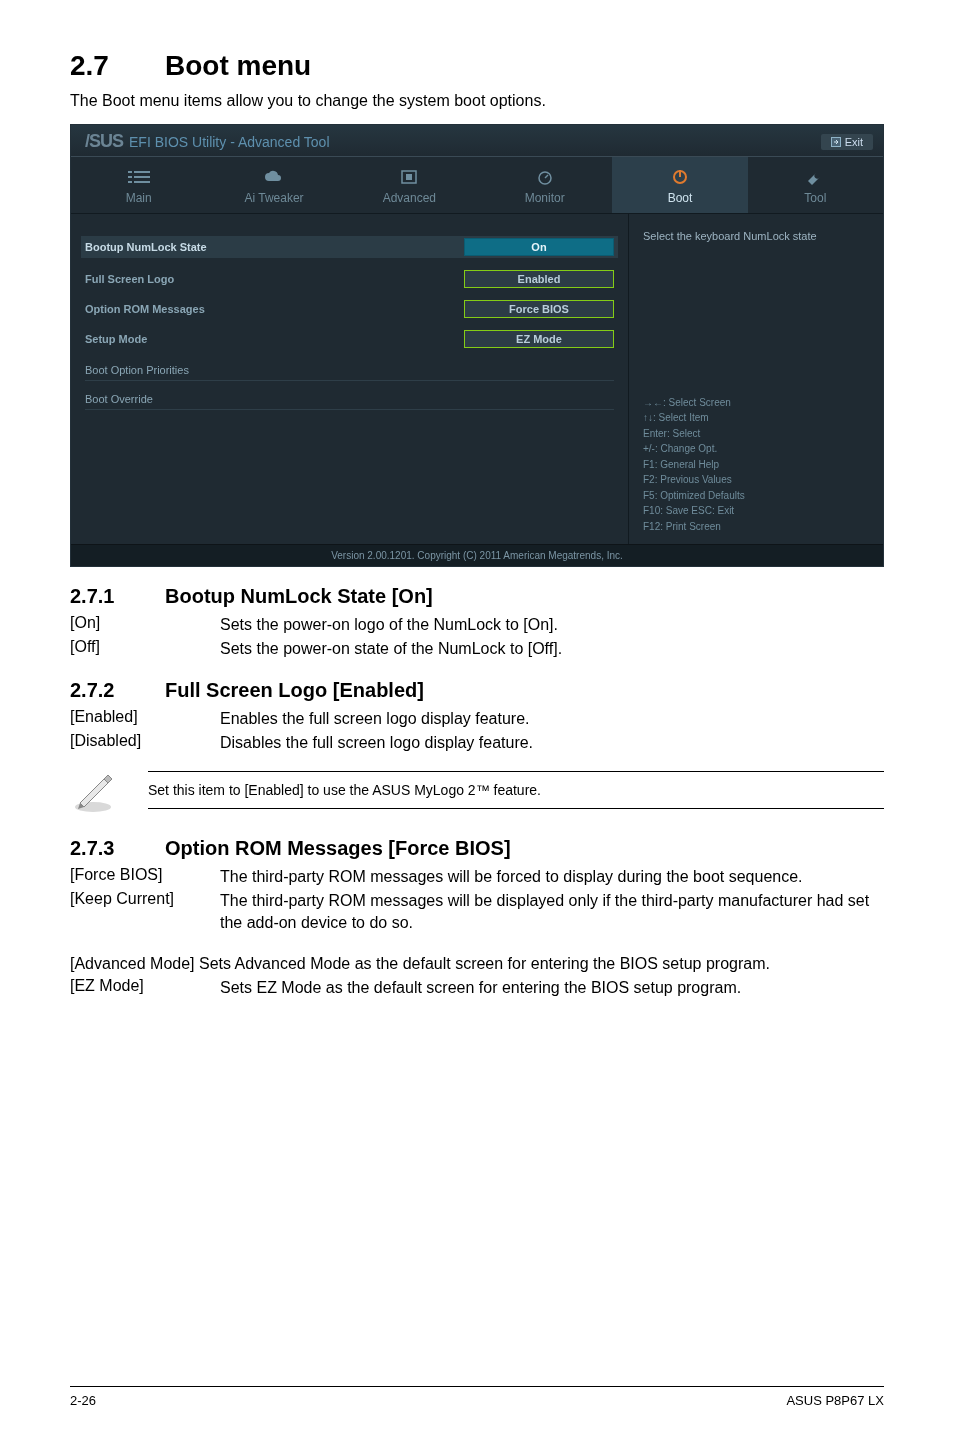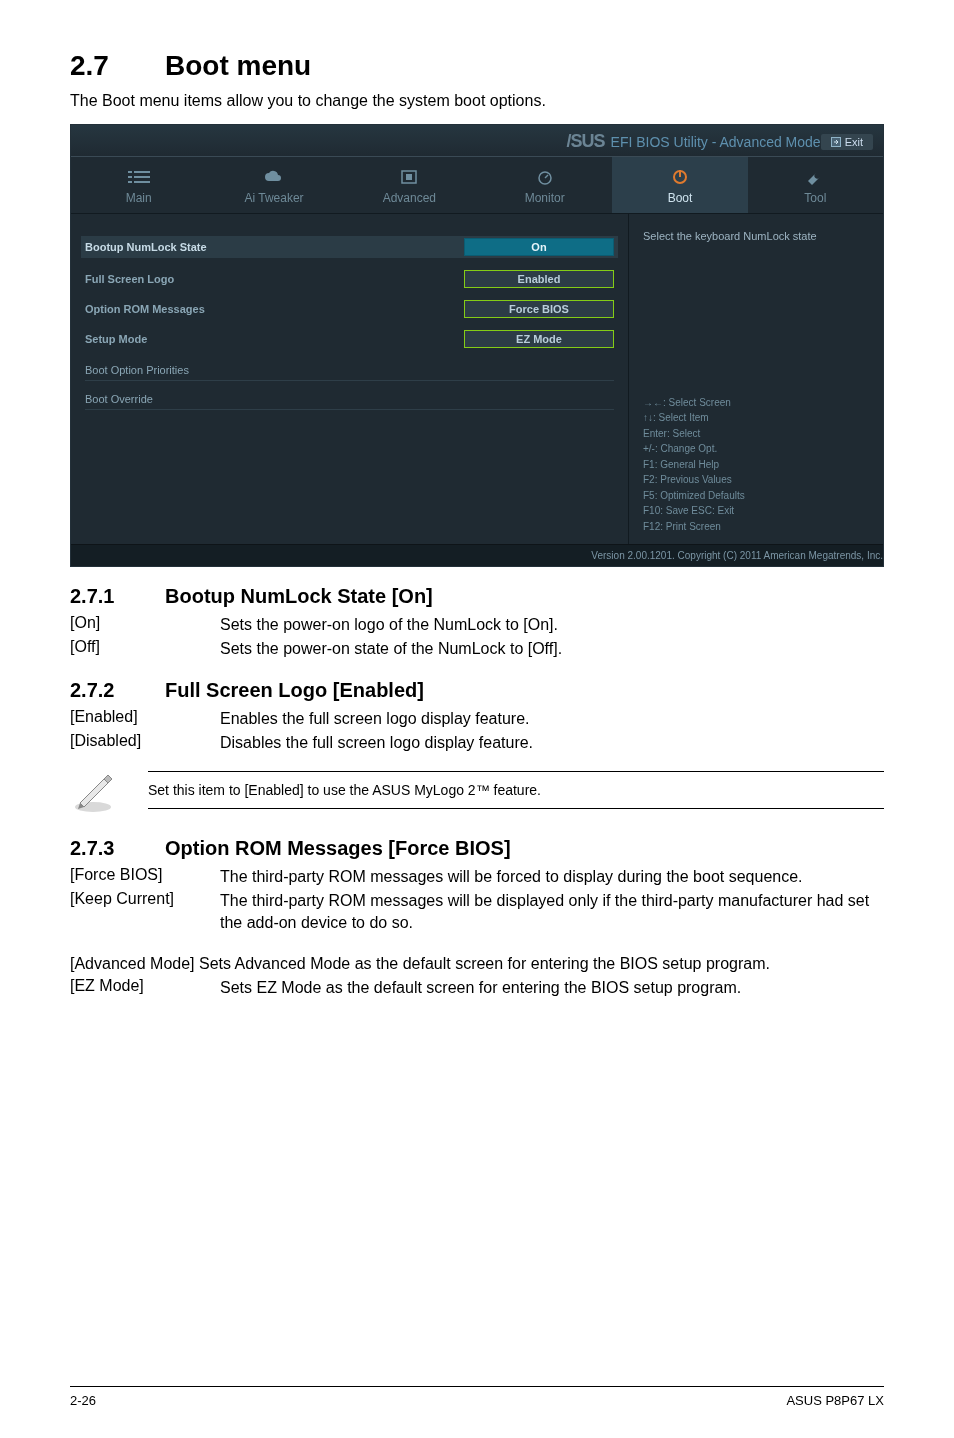--- a/index.html
+++ b/index.html
@@ -25,21 +25,21 @@
     width: 814px;
     background: #1f2a32;
     border: 1px solid #233039;
     color: #9db4c2;
     font-size: 11px;
     position: relative;
   }
   .bios-header {
     display: flex;
     align-items: center;
-    justify-content: flex-end;
+    justify-content: space-between;
     padding: 6px 10px 4px 14px;
     background: linear-gradient(#263640, #1f2a32);
     border-bottom: 1px solid #3a4a55;
   }
   .bios-logo {
     display: flex; align-items: center; gap: 6px;
     font-size: 14px; color: #7fa3b8;
   }
   .bios-logo .slash { font-weight: bold; color:#6b8494; font-size:18px; letter-spacing:-1px;}
   .bios-header-title { color:#5e90ae; font-size:14px; }
@@ -100,21 +100,21 @@
   .opt-val.on { background:#0e6d86; border-color:#0b5c72; color:#e6f4fa;}
   .section-head {
     font-size: 11px; color:#8aa6b5;
     padding: 4px 0;
     border-bottom: 1px solid #2e3e48;
     margin-top: 6px; margin-bottom: 8px;
   }
   .help-top { font-size: 11px; color:#9db4c2; }
   .keyhelp { font-size:10px; color:#6f8c9b; line-height:1.55;}
   .bios-footer {
-    text-align:right; font-size:10px; color:#7b95a4;
+    text-align:center; font-size:10px; color:#7b95a4;
     padding:5px 0; background:#141e24;
     border-top:1px solid #0e1418;
   }
 
   
   .subsection { margin-top: 18px; }
   .sub-title { font-size: 20px; font-weight:bold; margin-bottom: 6px; }
   .sub-title .snum { display:inline-block; width:95px;}
   .kv { display:flex; font-size:16px; margin-bottom:2px; }
   .kv .k { width:150px; }
@@ -145,21 +145,21 @@
 
 <h1 class="section-title">
   <span class="num">2.7</span><span>Boot menu</span>
 </h1>
 <p class="intro">The Boot menu items allow you to change the system boot options.</p>
 
 <div class="bios">
   <div class="bios-header">
     <div class="bios-logo">
       <span class="slash">/SUS</span>
-      <span class="bios-header-title">EFI BIOS Utility - Advanced Mode</span>
+      <span class="bios-header-title">EFI BIOS Utility - Advanced Tool</span>
     </div>
     <div class="exit-btn">
       <svg viewBox="0 0 10 10">
           <rect x="0.5" y="0.5" width="9" height="9" fill="#4a6374" stroke="#8fb3c7"></rect>
           <path d="M3 5 L7 5 M5 3 L7 5 L5 7" stroke="#cfe3ee" stroke-width="1" fill="none"></path>
         </svg>
       <span>Exit</span>
     </div>
   </div>
 

